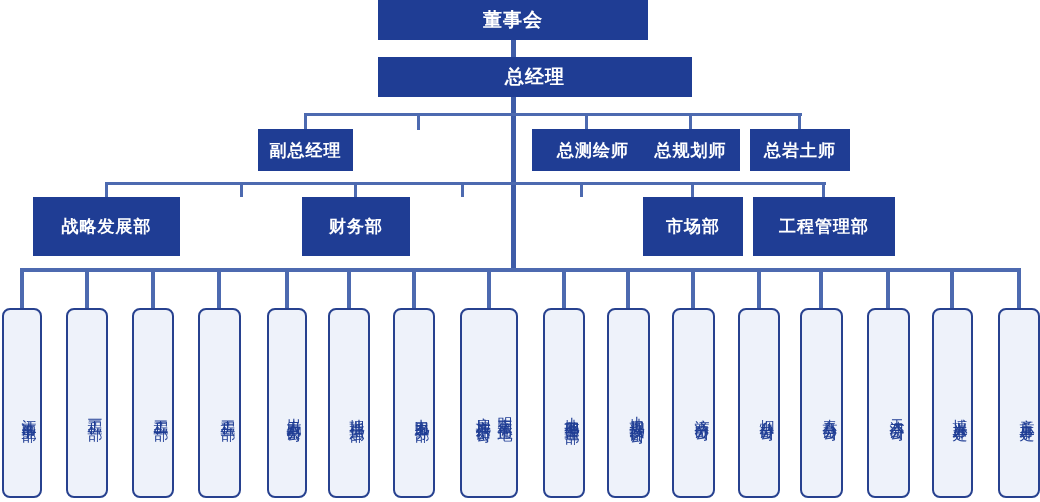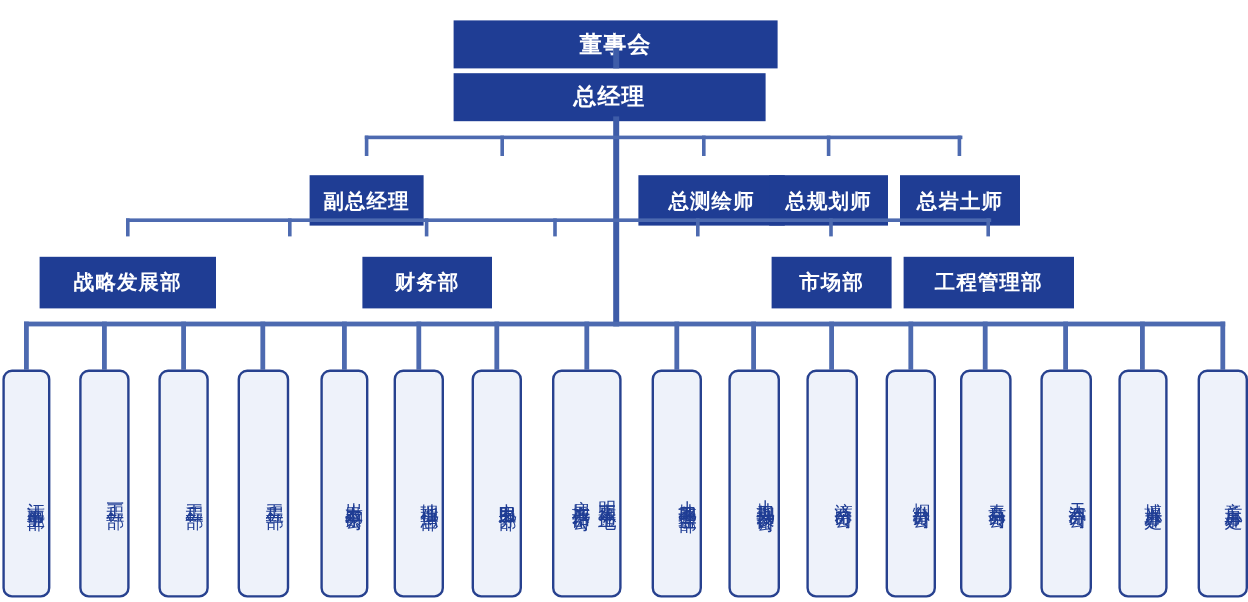--- a/index.html
+++ b/index.html
@@ -19,25 +19,24 @@
   .node {
     position: absolute;
     background: #1f3d94;
     color: #ffffff;
     display: flex;
     align-items: center;
     justify-content: center;
     font-weight: 600;
     letter-spacing: 1px;
     box-sizing: border-box;
-    margin-top: 17px;
   }
   .lvl12 { height: 40px; font-size: 19px; }
   .lvl3  { top: 129px; height: 42px; font-size: 17px; font-family: Liberation Serif, serif; }
-  .lvl4  { top: 197px; height: 43px; font-size: 17px; }
+  .lvl4  { top: 197px; height: 59px; font-size: 17px; }
   
   .unit {
     position: absolute;
     top: 308px;
     height: 190px;
     background: #eef2fa;
     border: 2px solid #27418f;
     border-radius: 8px;
     color: #1f3d94;
     font-size: 15px;
@@ -61,21 +60,21 @@
 </style>
 </head>
 <body>
 
 <div id="canvas">
 
   <div class="node lvl12" style="left:378px; top:0; width:270px">董事会</div>
 
   <div class="line trunk" style="left:511px; top:40px; width:5px; height:17px"></div>
 
-  <div class="node lvl12" style="left:378px; top:44px; width:260px">总经理</div>
+  <div class="node lvl12" style="left:378px; top:57px; width:314px">总经理</div>
 
   <div class="line trunk" style="left:511px; top:97px; width:5px; height:175px"></div>
 
   <div class="line" style="left:304px; top:113px; width:498px; height:3px"></div>
   <div class="line" style="left:304px; top:113px; width:3px; height:17px"></div>
   <div class="line" style="left:417px; top:113px; width:3px; height:17px"></div>
   <div class="line" style="left:585px; top:113px; width:3px; height:17px"></div>
   <div class="line" style="left:689px; top:113px; width:3px; height:17px"></div>
   <div class="line" style="left:798px; top:113px; width:3px; height:17px"></div>
 

